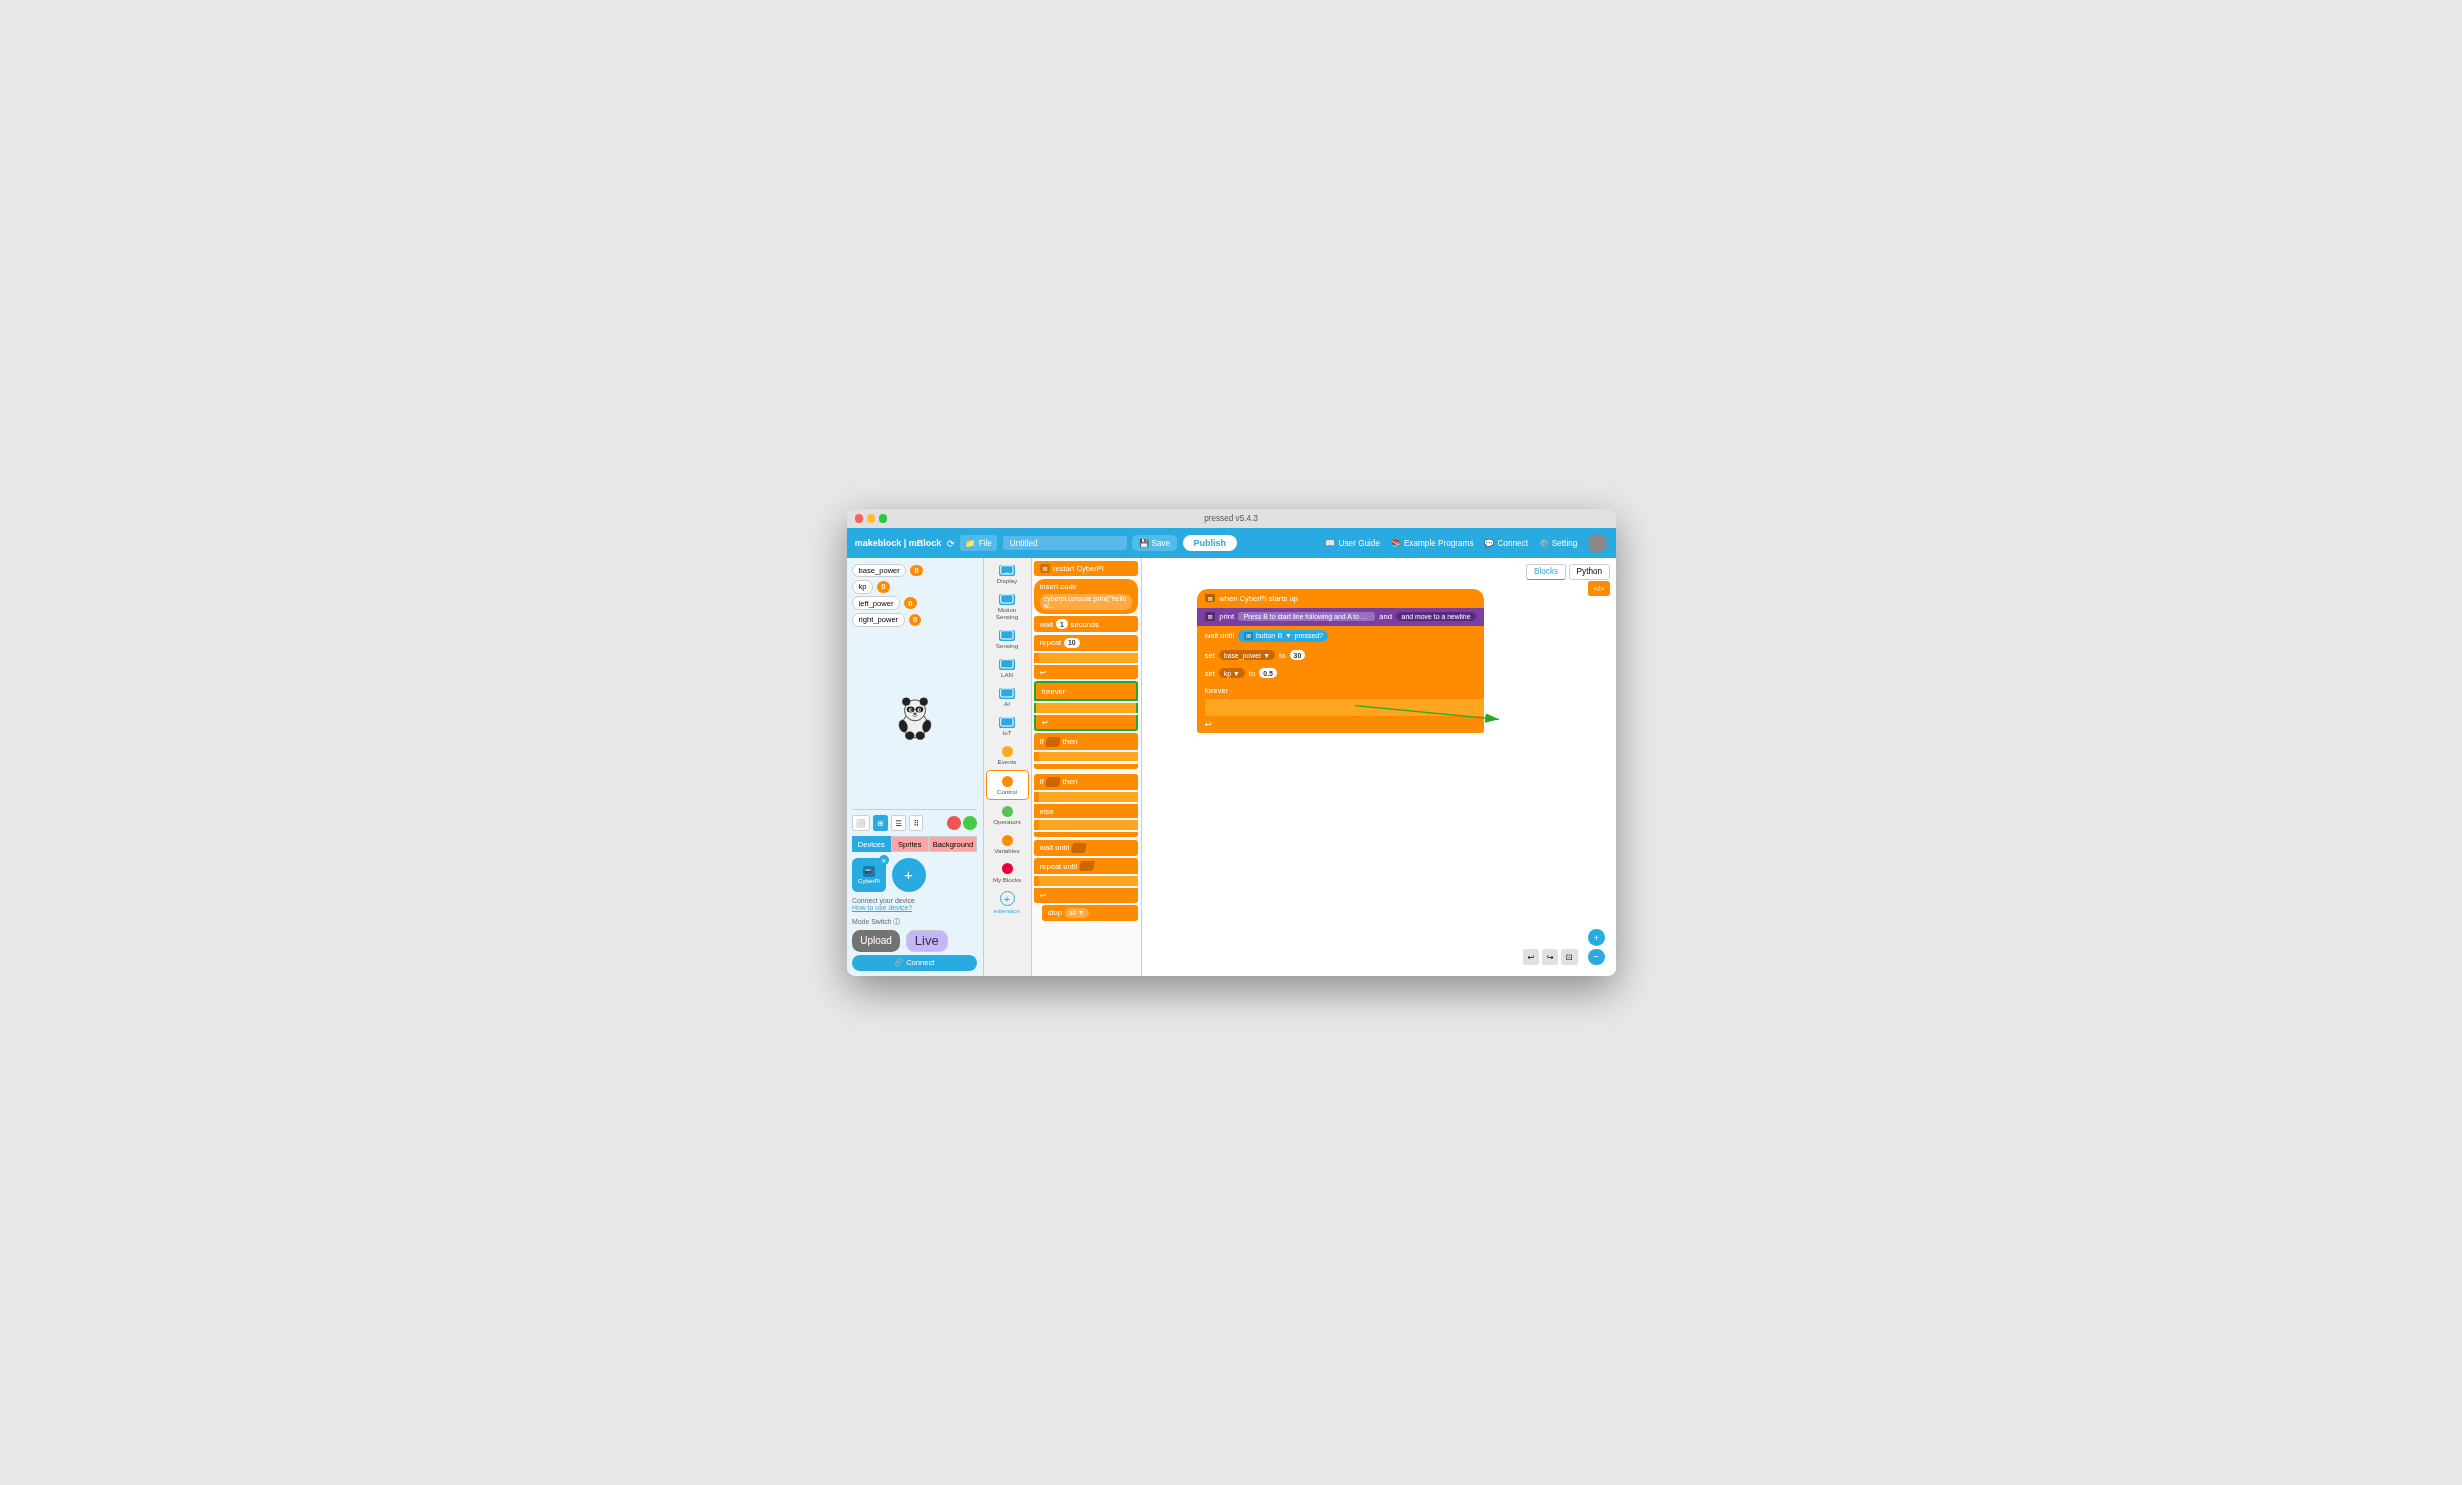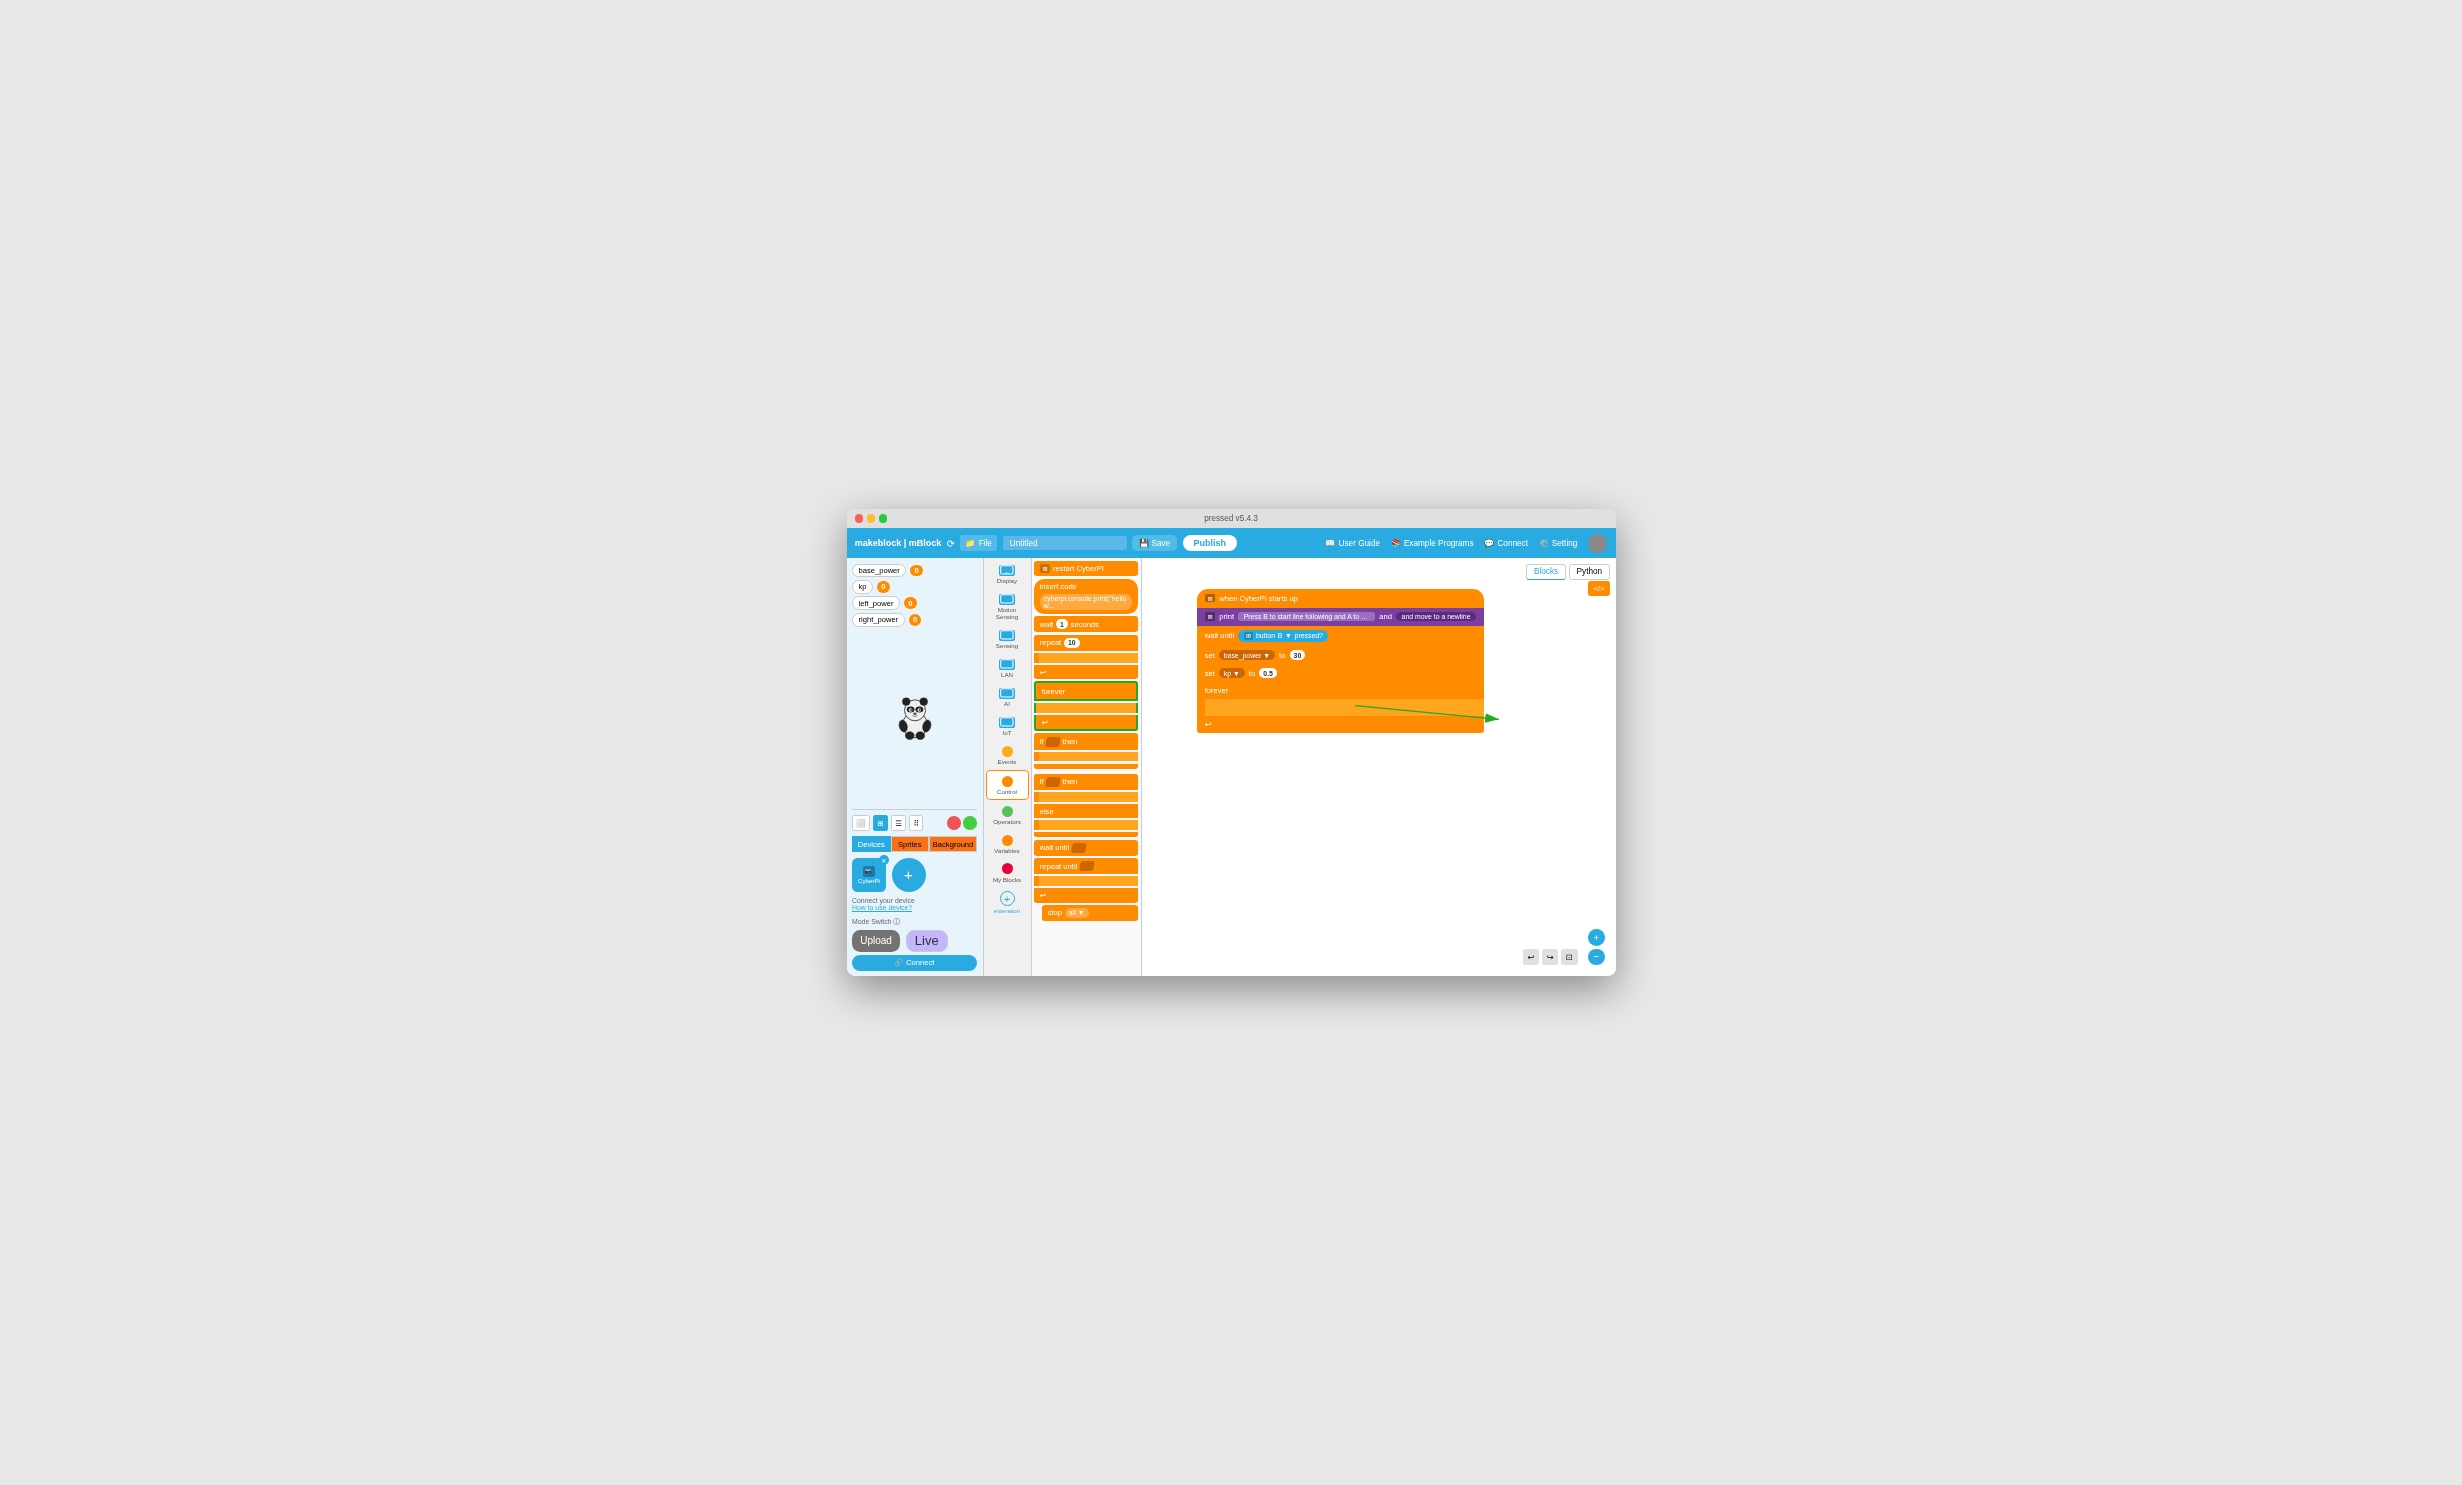--- a/index.html
+++ b/index.html
@@ -212,21 +212,21 @@
       width: 13.7px;
       height: 13.7px;
       cursor: pointer;
     }
     .tabs-row {
       display: flex;
       margin-bottom: 5.5px;
     }
     .tab-btn {
       flex: 1;
-      background: #f97316;
+      background: #fca5a5;
       border: 0.7px solid #ccc;
       padding: 2.7px;
       font-size: 7.6px;
       cursor: pointer;
       text-align: center;
     }
     .tab-btn.active {
       background: #29abe2;
       color: white;
       border-color: #29abe2;

